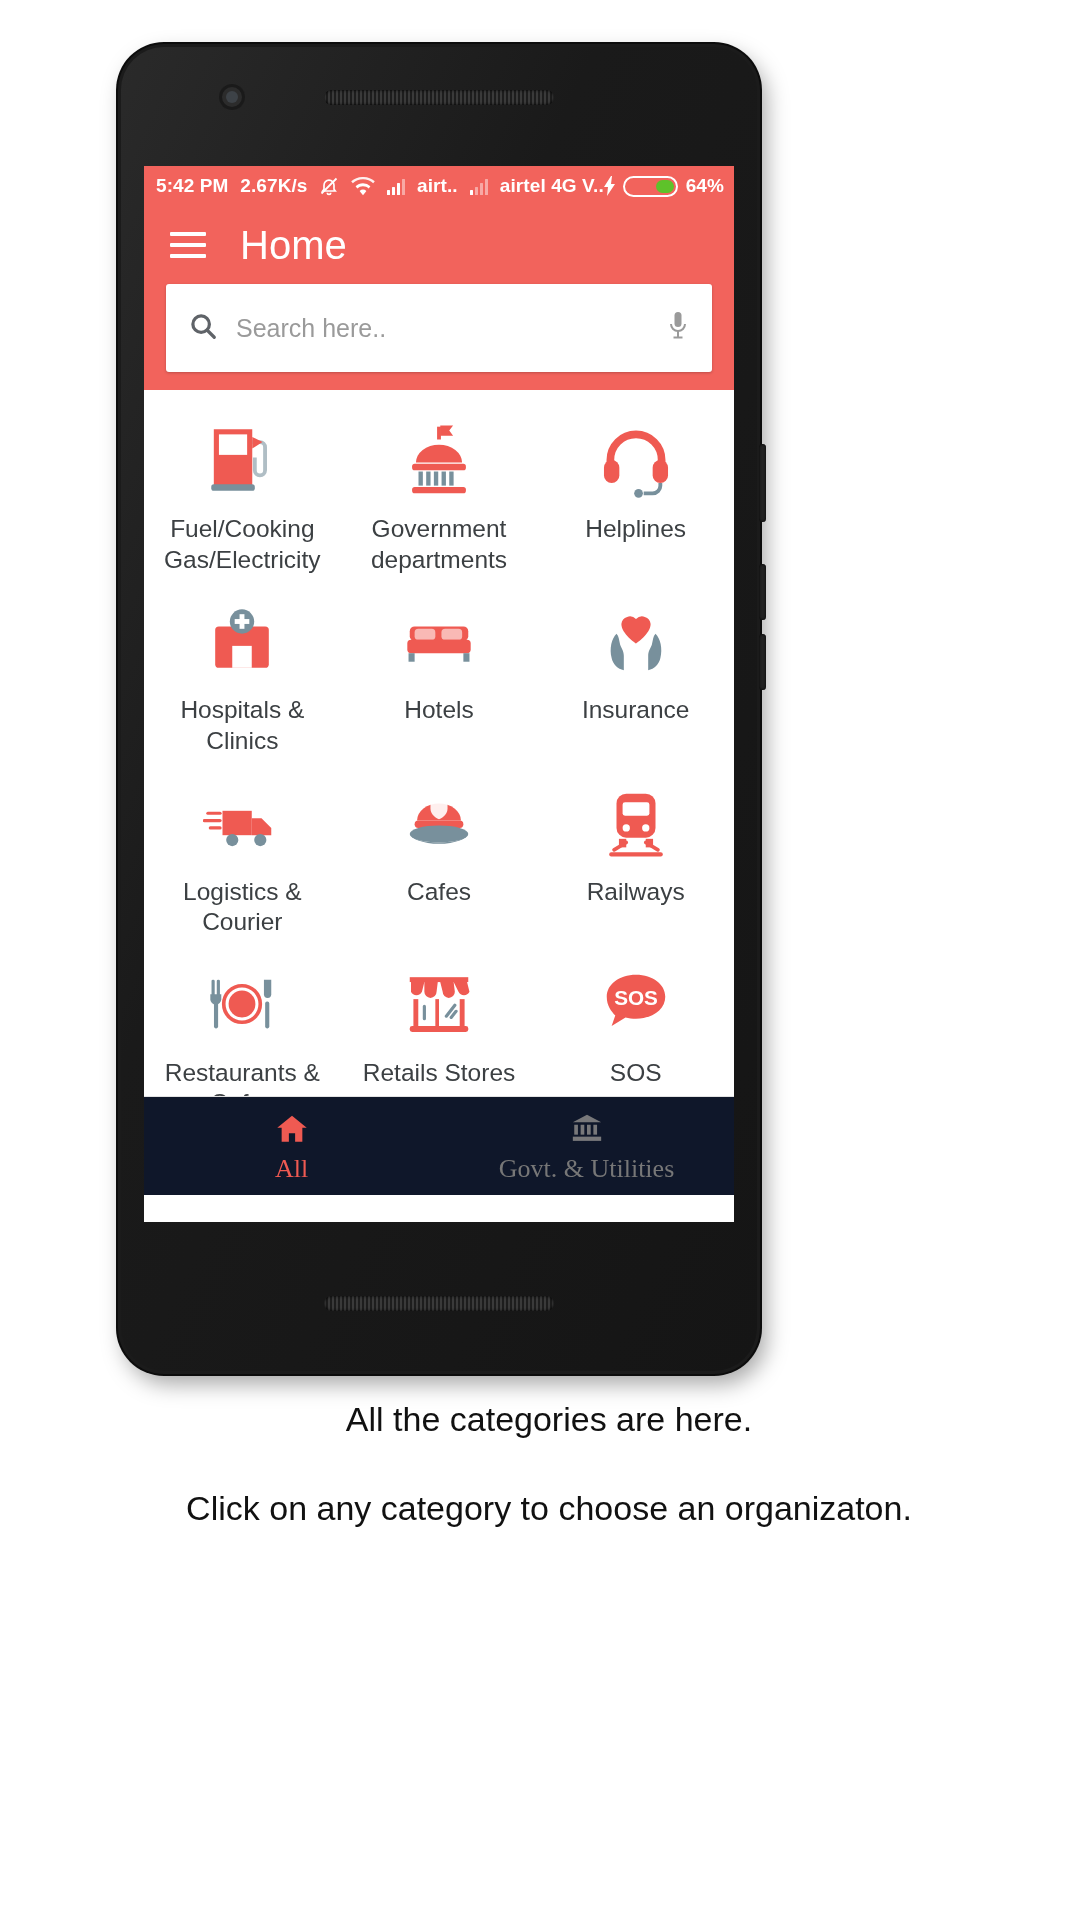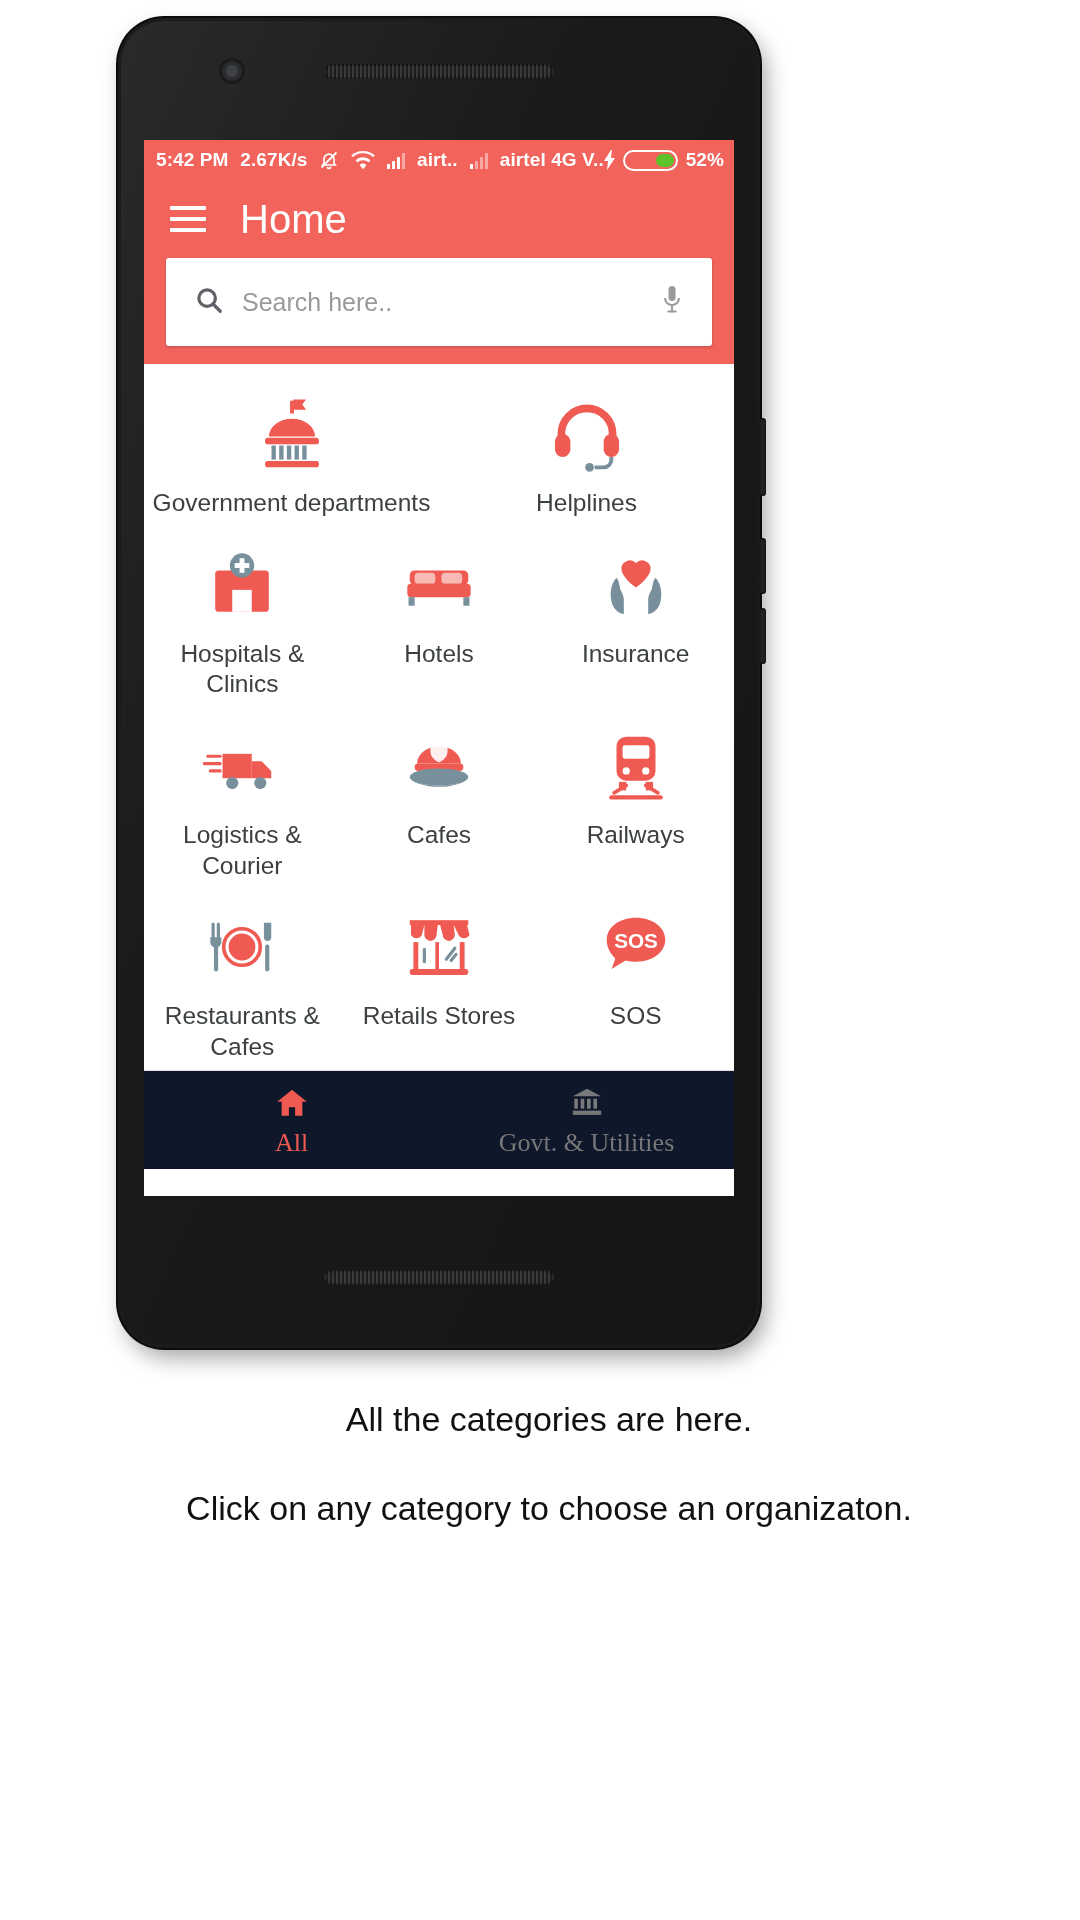--- a/index.html
+++ b/index.html
@@ -4,21 +4,21 @@
 <style>
   html,body{margin:0;padding:0;}
   body{
     width:1080px;height:1920px;background:#ffffff;
     font-family:"Liberation Sans", sans-serif;
     overflow:hidden;position:relative;
   }
 
   
   #phone-frame{
-    position:absolute;left:118px;top:18px;width:642px;height:1330px;
+    position:absolute;left:118px;top:44px;width:642px;height:1330px;
     background:#1b1b1b;border-radius:46px;
     box-shadow:0 0 0 2px #0c0c0c, 6px 10px 22px rgba(0,0,0,.35);
   }
   #phone-frame:before{ 
     content:"";position:absolute;inset:3px;border-radius:43px;
     background:linear-gradient(115deg,#2a2a2a 0%,#1a1a1a 38%,#151515 100%);
   }
   .side-button{
     position:absolute;right:-6px;width:7px;border-radius:4px;
     background:#232323;box-shadow:inset 0 0 3px #000;
@@ -85,21 +85,21 @@
   
   #app-bar{
     background:#f2635c;padding:0 0 18px 0;
   }
   #app-bar-top{height:78px;display:flex;align-items:center;padding-left:26px;}
   #hamburger{width:36px;height:26px;display:flex;flex-direction:column;justify-content:space-between;cursor:pointer;}
   #hamburger span{display:block;height:4px;background:#ffffff;border-radius:1px;}
   #app-title{color:#ffffff;font-size:40px;margin-left:34px;font-weight:400;}
 
   #search-wrap{margin:0 22px;height:88px;background:#ffffff;border-radius:3px;
-    box-shadow:0 1px 3px rgba(0,0,0,.22);display:flex;align-items:center;padding:0 28px;box-sizing:border-box;}
+    box-shadow:0 1px 3px rgba(0,0,0,.22);display:flex;align-items:center;padding:0 22px;box-sizing:border-box;}
   #search-icon{flex:0 0 auto;}
   #search-input{
     flex:1;border:none;outline:none;font-size:25px;color:#9a9a9a;margin-left:16px;
     font-family:"Liberation Sans", sans-serif;background:transparent;
   }
   #search-input::placeholder{color:#9a9a9a;}
   #mic-icon{flex:0 0 auto;margin-left:10px;}
 
   
   #grid{
@@ -192,21 +192,21 @@
 
       <span style="display:inline-flex;margin-right:7px;">
         <svg width="12" height="20" viewBox="0 0 12 20">
             <path d="M7 0 0 11h4l-1 9 8-12H7l1-8z" fill="#fff"></path>
           </svg>
       </span>
       <span id="battery">
           <span class="fill" style="width: 37%; background: rgb(94, 194, 42);"></span>
         </span>
       <span class="sb-gap" style="width:8px"></span>
-      <span class="sb-text">52%</span>
+      <span class="sb-text">64%</span>
     </div>
 
     <div id="app-bar">
       <div id="app-bar-top">
         <div id="hamburger">
           <span></span>
             <span></span>
             <span></span>
         </div>
         <div id="app-title">Home</div>
@@ -227,20 +227,32 @@
               <line x1="12" y1="21" x2="12" y2="27"></line>
               <line x1="7.5" y1="27.5" x2="16.5" y2="27.5"></line>
           </svg>
         </span>
       </div>
     </div>
 
     <div id="grid">
 
       <div class="grid-row">
+        <div class="cell">
+          <div class="ic">
+            <svg width="82" height="82" viewBox="0 0 64 64">
+              <rect x="10" y="8" width="30" height="44" fill="#ef5a52"></rect>
+              <rect x="14" y="12" width="22" height="16" fill="#fff"></rect>
+              <rect x="8" y="51" width="34" height="5" rx="2" fill="#78909c"></rect>
+              <path d="M40 18h6a4 4 0 0 1 4 4v18a4 4 0 0 1-8 0V30" fill="none" stroke="#b0bec5" stroke-width="3"></path>
+              <path d="M40 14l8 4-8 5z" fill="#ef5a52"></path>
+            </svg>
+          </div>
+          <div class="lbl">Fuel/Cooking Gas/Electricity</div>
+        </div>
 
         <div class="cell">
           <div class="ic">
             <svg width="82" height="82" viewBox="0 0 64 64">
               <path d="M32 6v10" stroke="#ef5a52" stroke-width="3"></path>
               <path d="M33 5h10l-3 4 3 4H33z" fill="#ef5a52"></path>
               <path d="M14 34a18 14 0 0 1 36 0z" fill="#ef5a52"></path>
               <rect x="11" y="35" width="42" height="5" rx="2" fill="#ef5a52"></rect>
               <g fill="#78909c">
                   <rect x="16" y="41" width="3.4" height="11"></rect>

